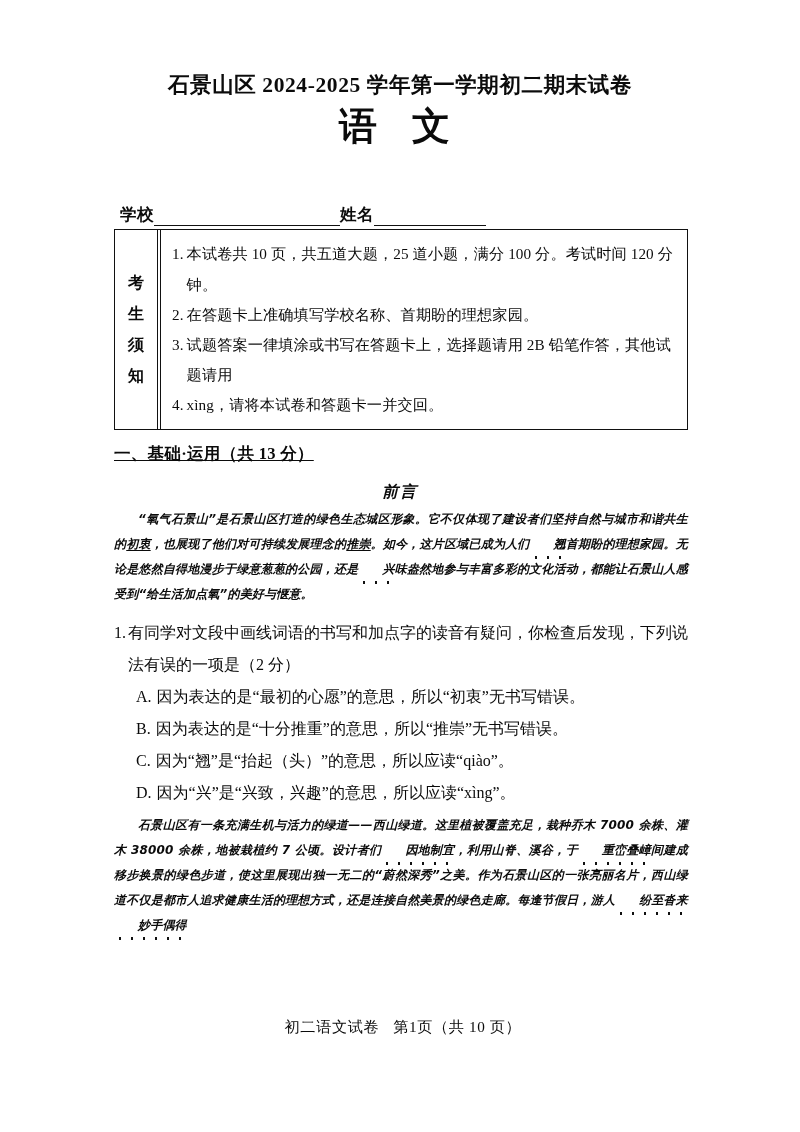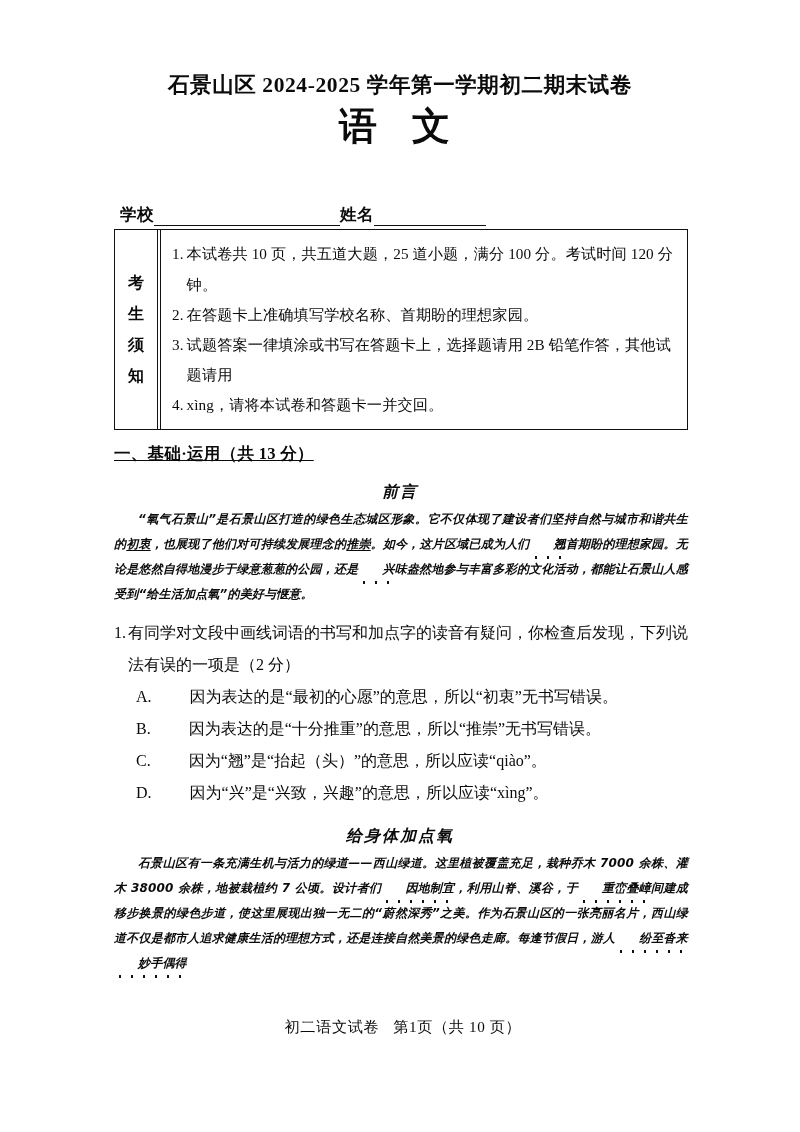--- a/index.html
+++ b/index.html
@@ -183,21 +183,21 @@
   .q-num { flex: 0 0 auto; padding-right: 2px; }
   .q-body { flex: 1 1 auto; font-family: Liberation Serif, serif; }
   .choices { margin: 0 0 0 22px; }
   .choice {
     font-size: 16px;
     line-height: 2.0;
     display: flex;
     align-items: flex-start;
   }
   .choice-key { flex: 0 0 auto; padding-right: 5px; }
-  .choice-text { flex: 1 1 auto; margin-left: 33px; }
+  .choice-text { flex: 1 1 auto; }
 
   
   .footer {
     position: absolute;
     left: 6px; right: 0;
     bottom: 94px;
     text-align: center;
     font-size: 15.2px;
     letter-spacing: 0.6px;
   }
@@ -277,21 +277,20 @@
         <span class="choice-key">C.</span>
         <span class="choice-text">因为“翘”是“抬起（头）”的意思，所以应读“qiào”。</span>
       </div>
       <div class="choice">
         <span class="choice-key">D.</span>
         <span class="choice-text">因为“兴”是“兴致，兴趣”的意思，所以应读“xìng”。</span>
       </div>
     </div>
   </div>
 
-  <div class="hand-title">给身体加点氧</div>
   <div class="passage indent hand">
     <span>石景山区有一条充满生机与活力的绿道——西山绿道。这里植被覆盖充足，栽种乔木 7000 余株、灌木 38000 余株，地被栽植约 7 公顷。设计者们</span><span class="dots">因地制宜</span><span>，利用山脊、溪谷，于</span><span class="dots">重峦叠嶂</span><span>间建成移步换景的绿色步道，使这里展现出独一无二的“蔚然深秀”之美。作为石景山区的一张亮丽名片，西山绿道不仅是都市人追求健康生活的理想方式，还是连接自然美景的绿色走廊。每逢节假日，游人</span><span class="dots">纷至沓来</span><span class="dots">妙手偶得</span>
   </div>
 
   <div class="footer">
     <span>初二语文试卷</span><span class="fnum">第1页（共 10 页）</span>
   </div>
 
 </div>
 

